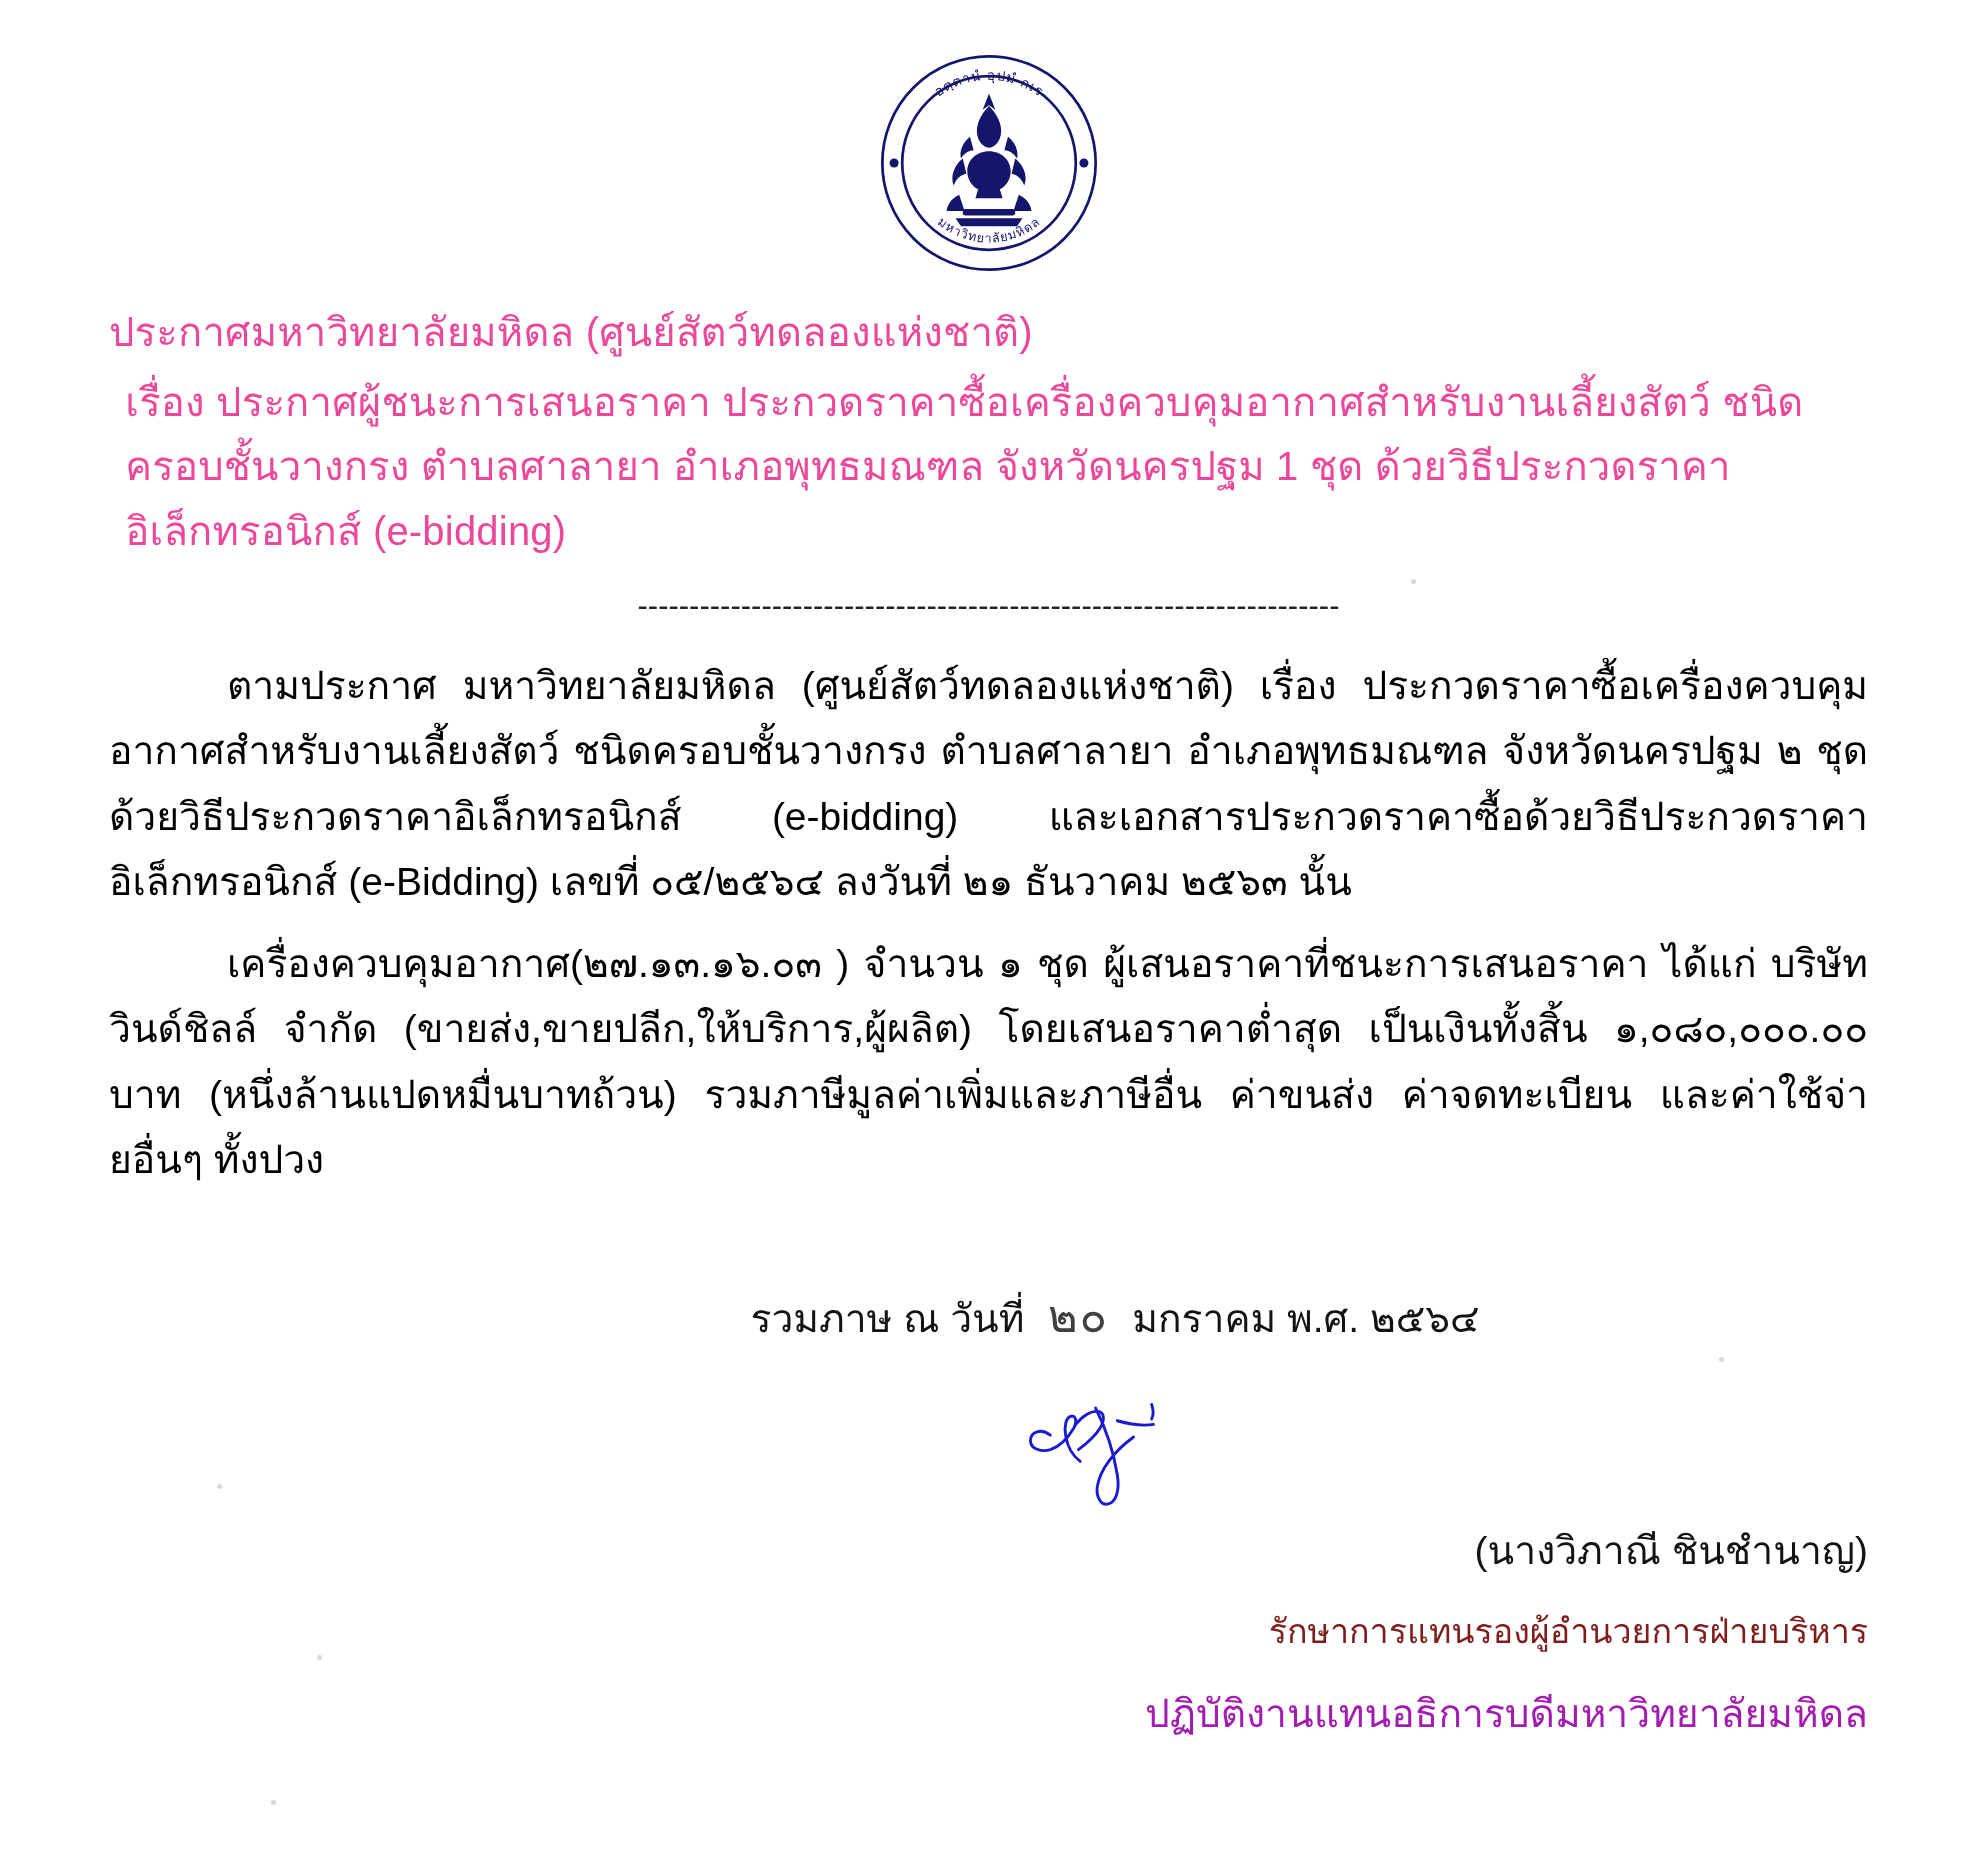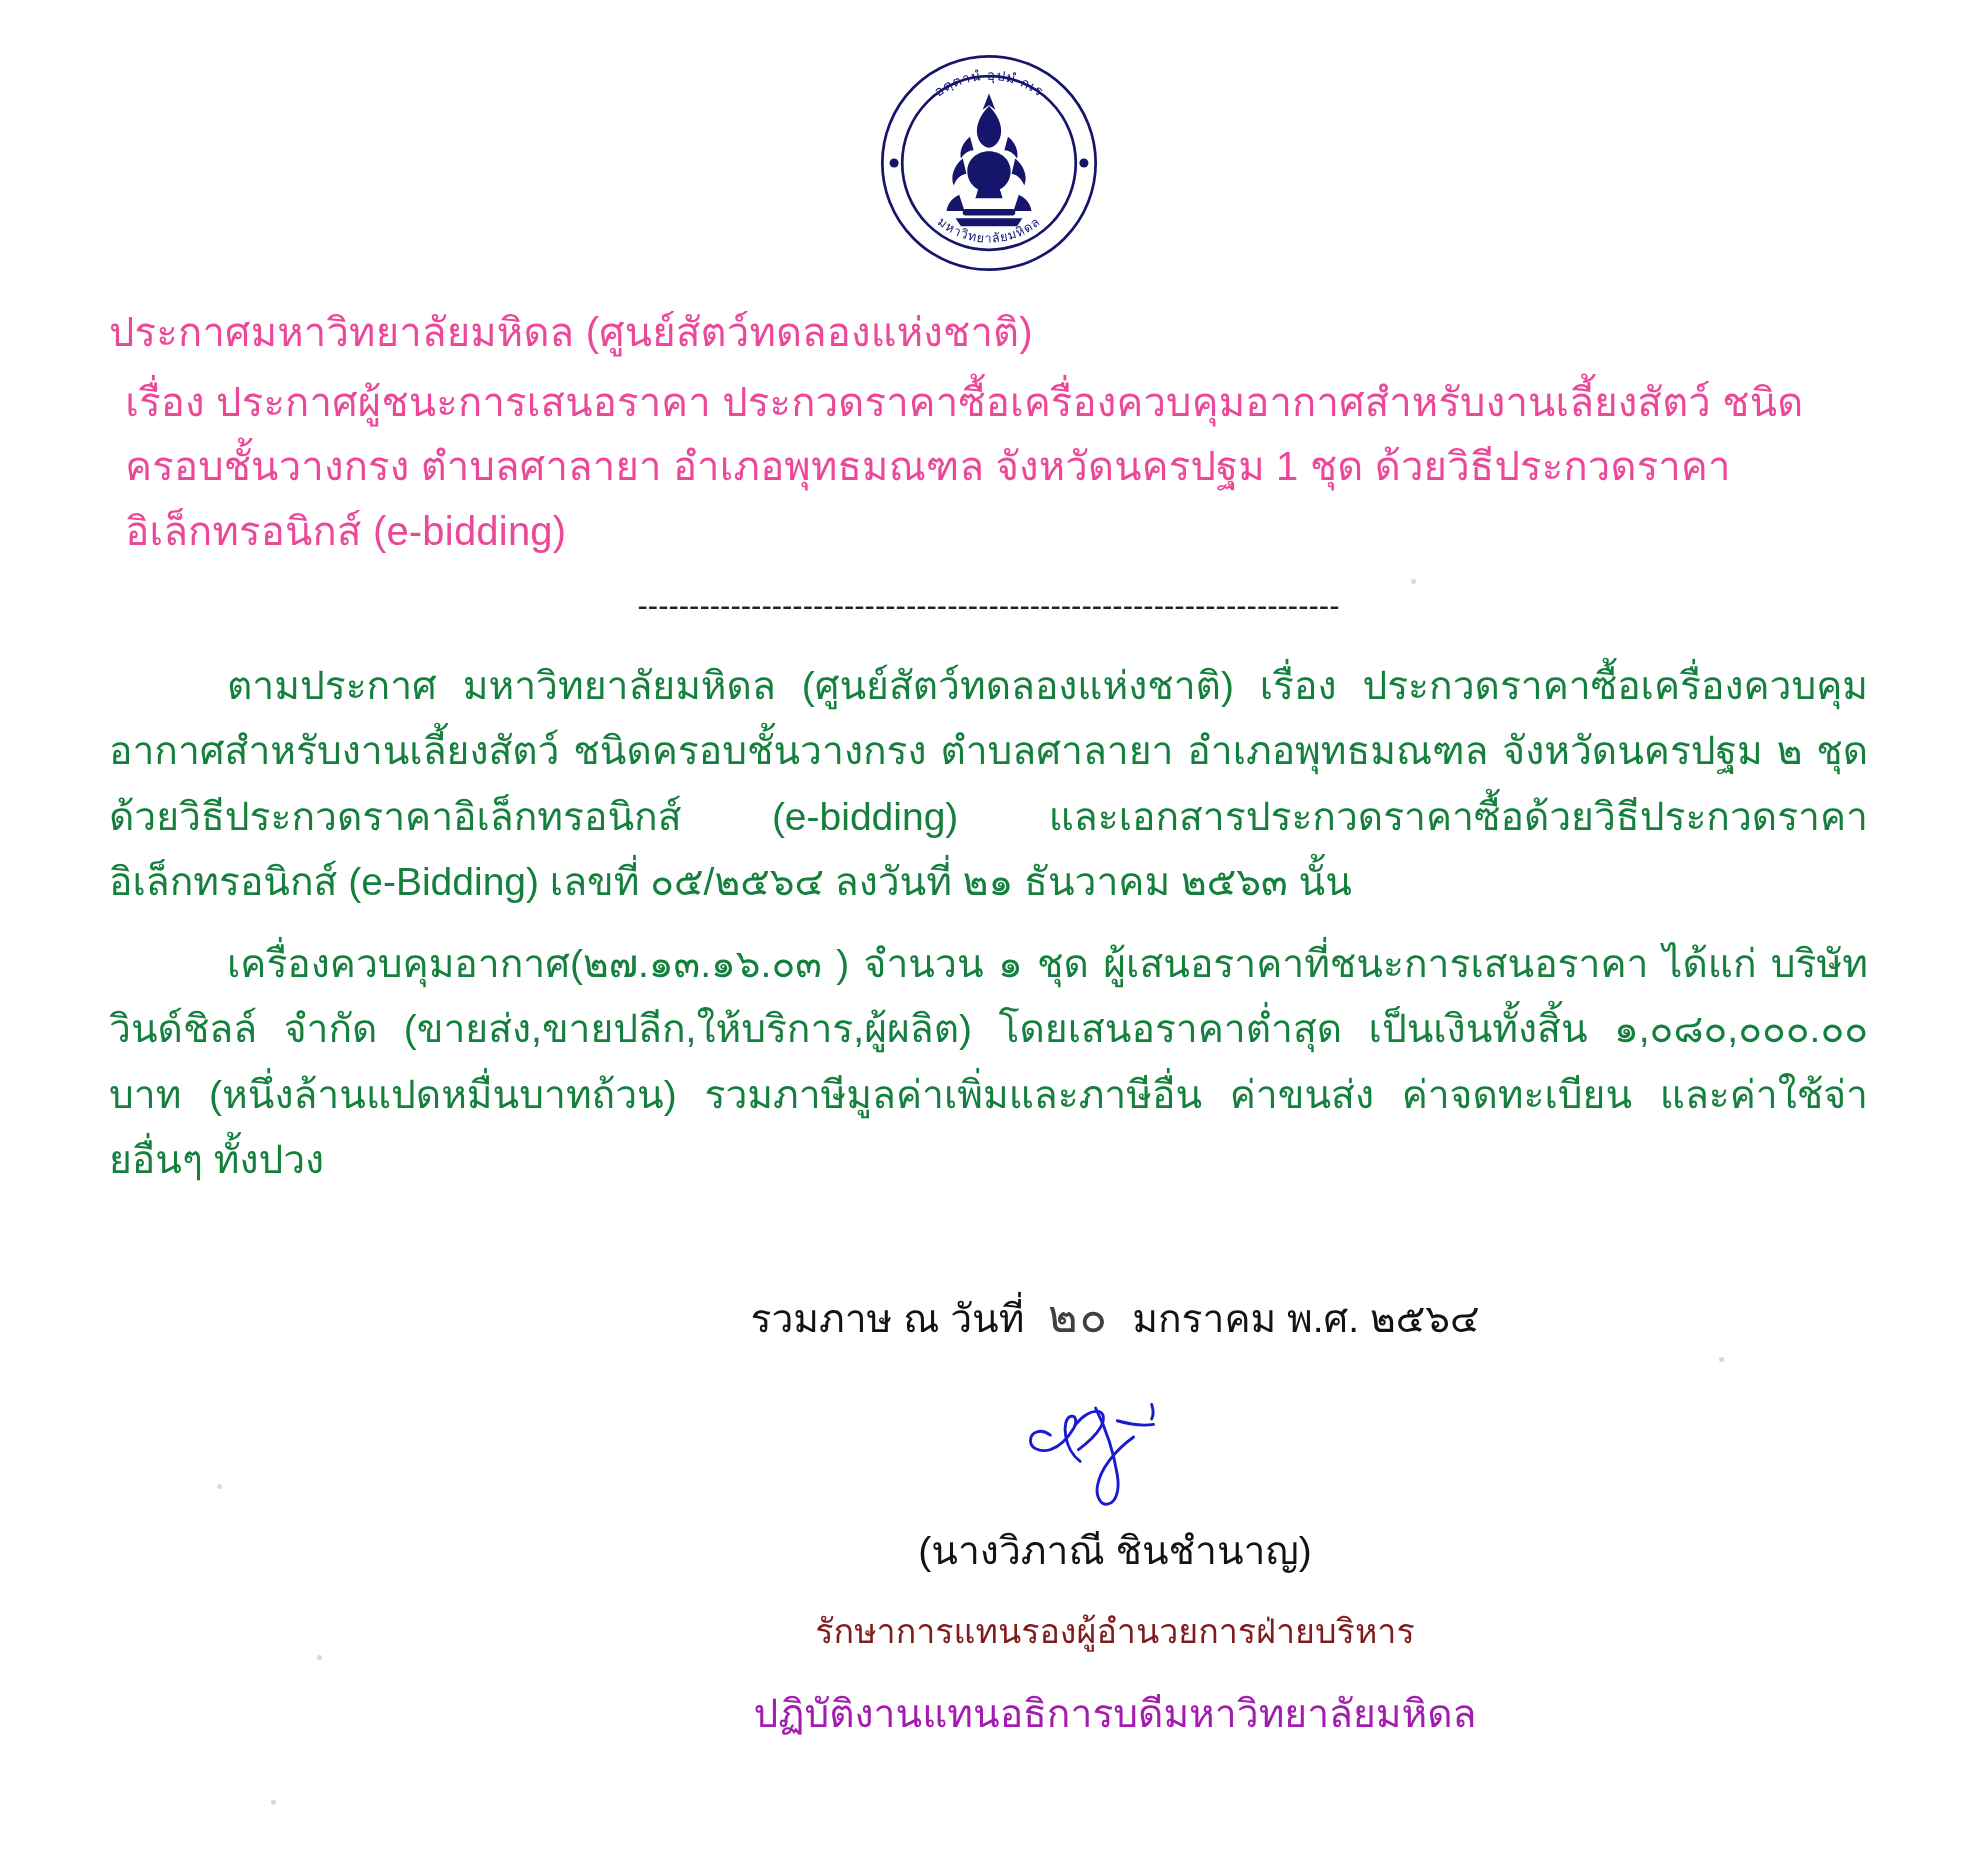--- a/index.html
+++ b/index.html
@@ -65,21 +65,21 @@
     white-space: nowrap;
     overflow: hidden;
     height: 38px;
   }
 
   
   .body {
     margin-top: 27px;
     font-size: 39px;
     line-height: 1.68;
-    color: #15803d;
+    color: #000000;
     text-align: justify;
     text-justify: inter-word;
   }
   .para {
     margin: 0 0 3.6px 0;
     text-indent: 118px;
   }
   .para + .para { margin-top: 16.3px; }
 
   
@@ -94,21 +94,21 @@
     color: #404040;
     font-family: "DejaVu Sans", sans-serif;
     font-size: 45px;
     padding: 0 12.7px;
     letter-spacing: 1.8px;
   }
 
   
   .signature-block {
     margin-top: 36px;
-    text-align: center;
+    text-align: right;
     padding-left: 253px;
   }
   .sig-mark {
     height: 127px;
     position: relative;
   }
   .sig-mark svg { display: block; margin: 0 auto; }
   .sig-name {
     font-size: 39px;
     color: #131313;

